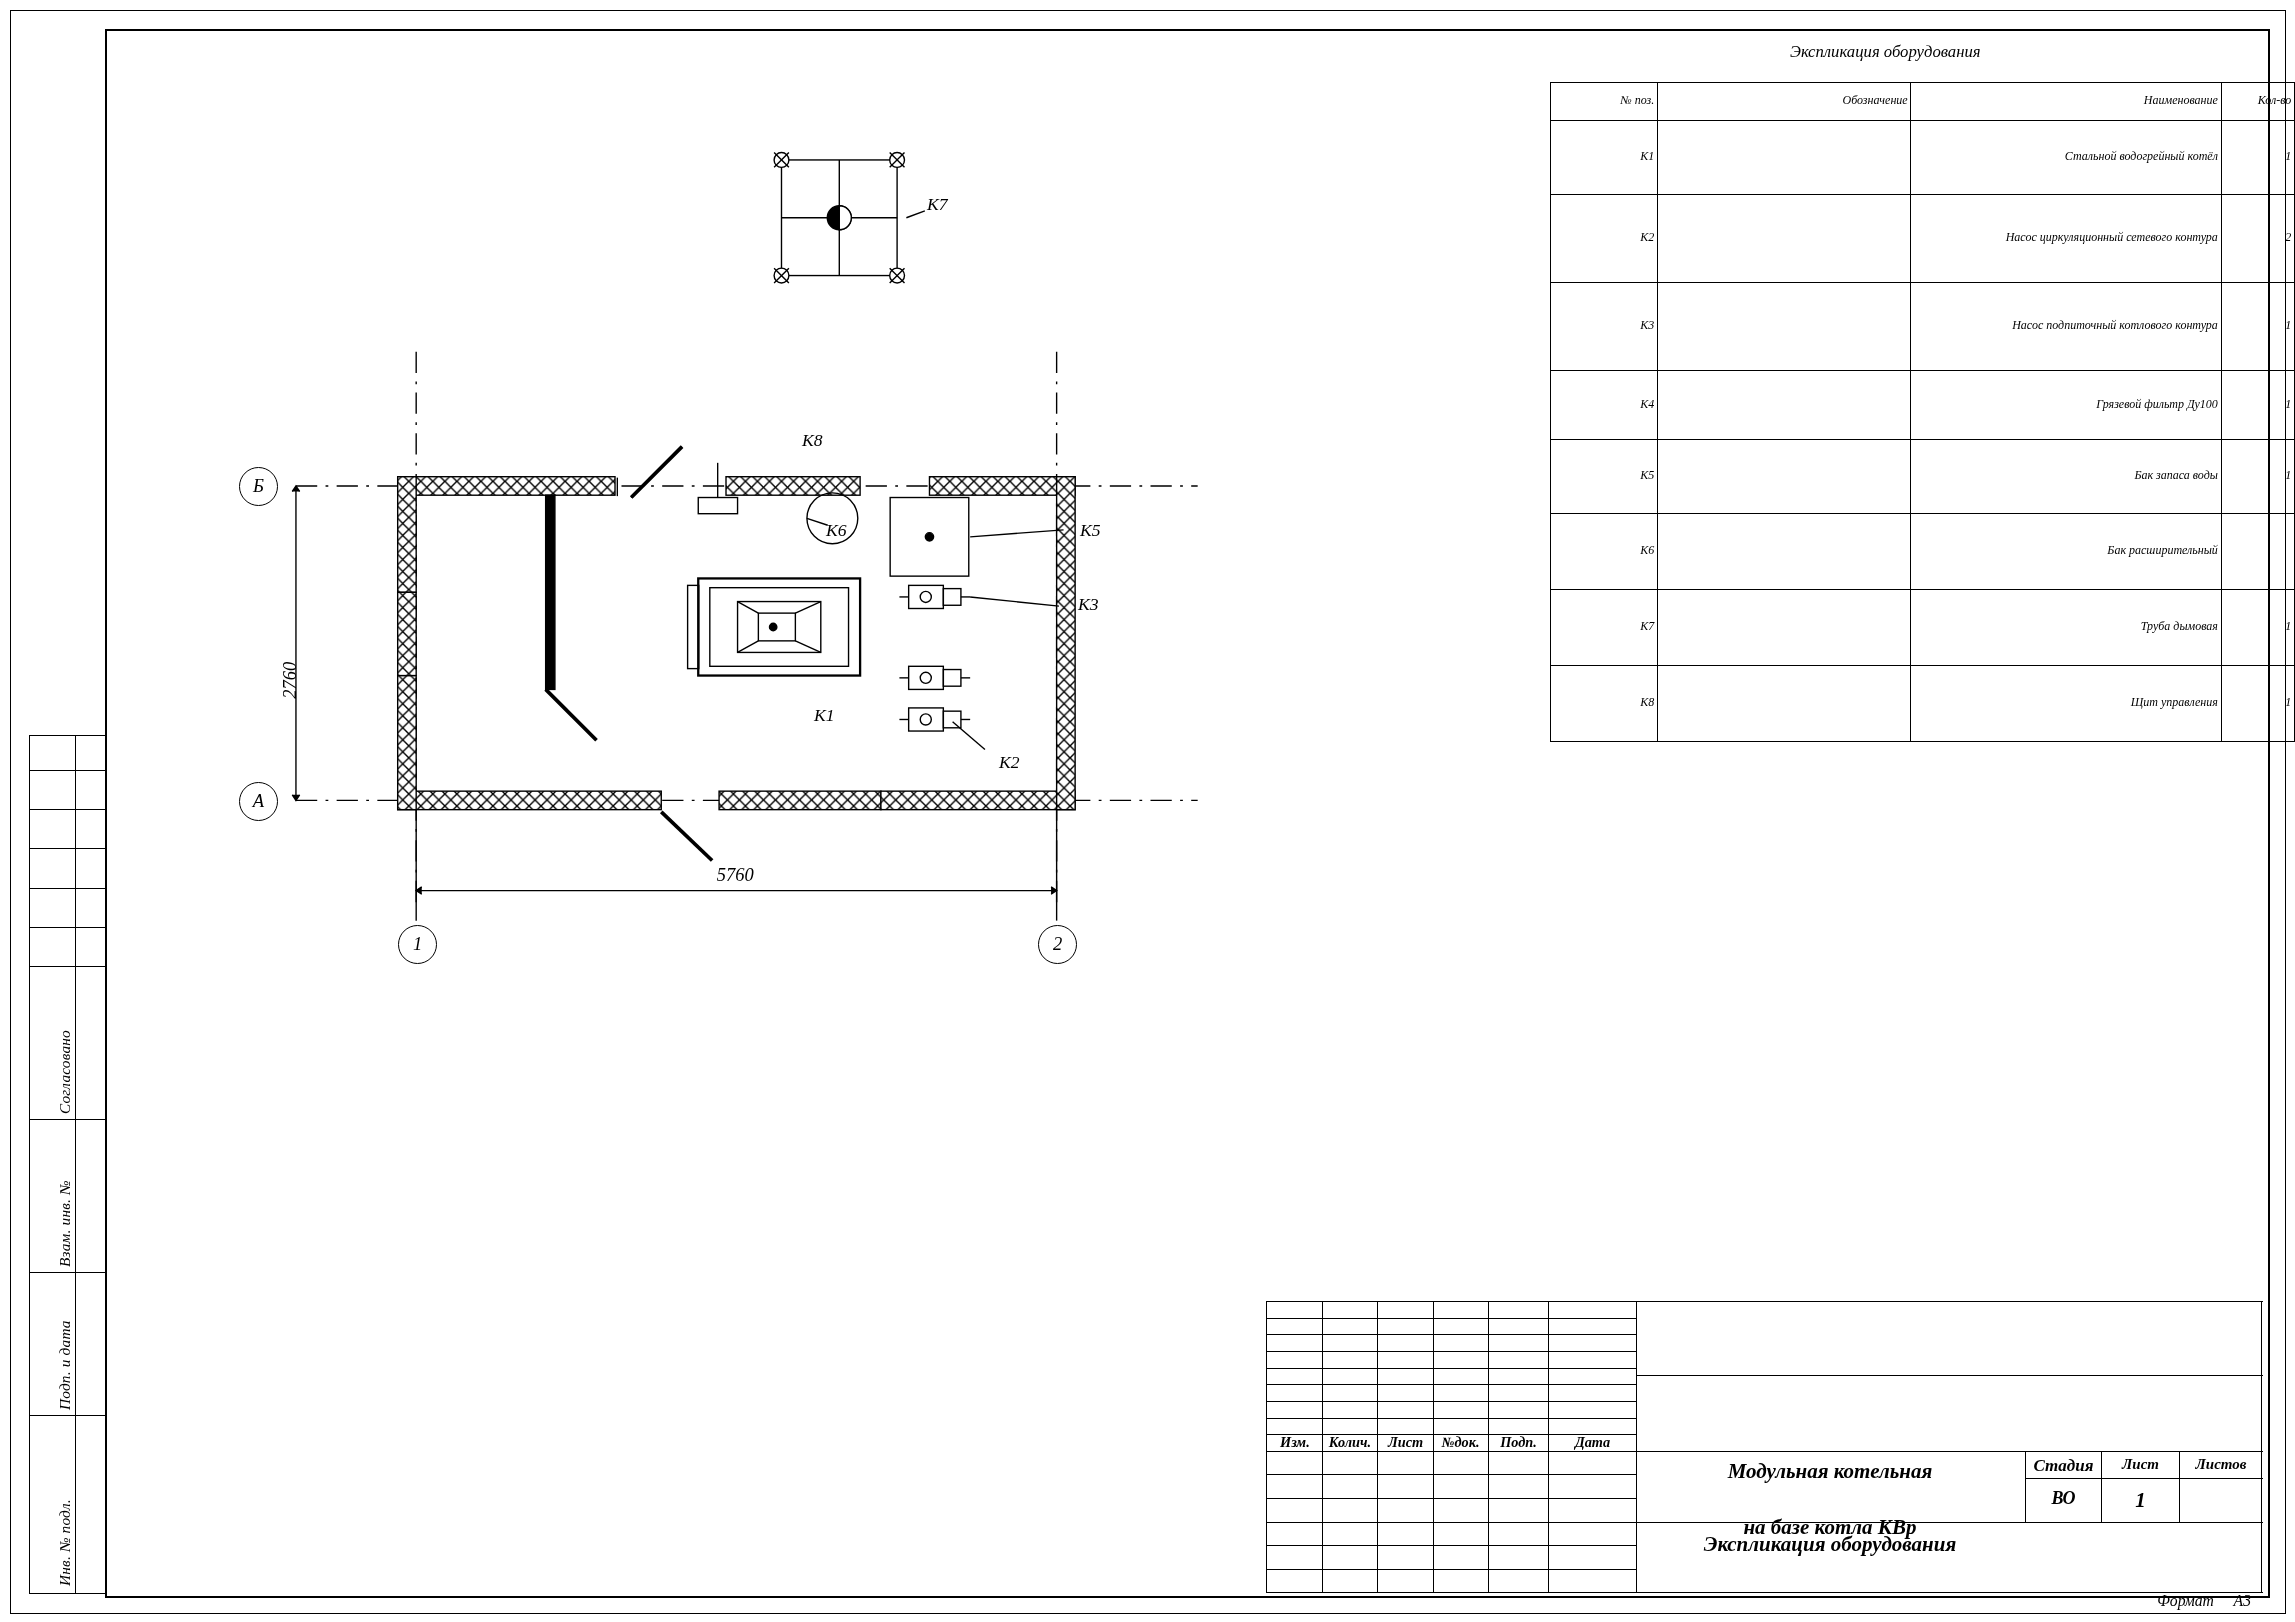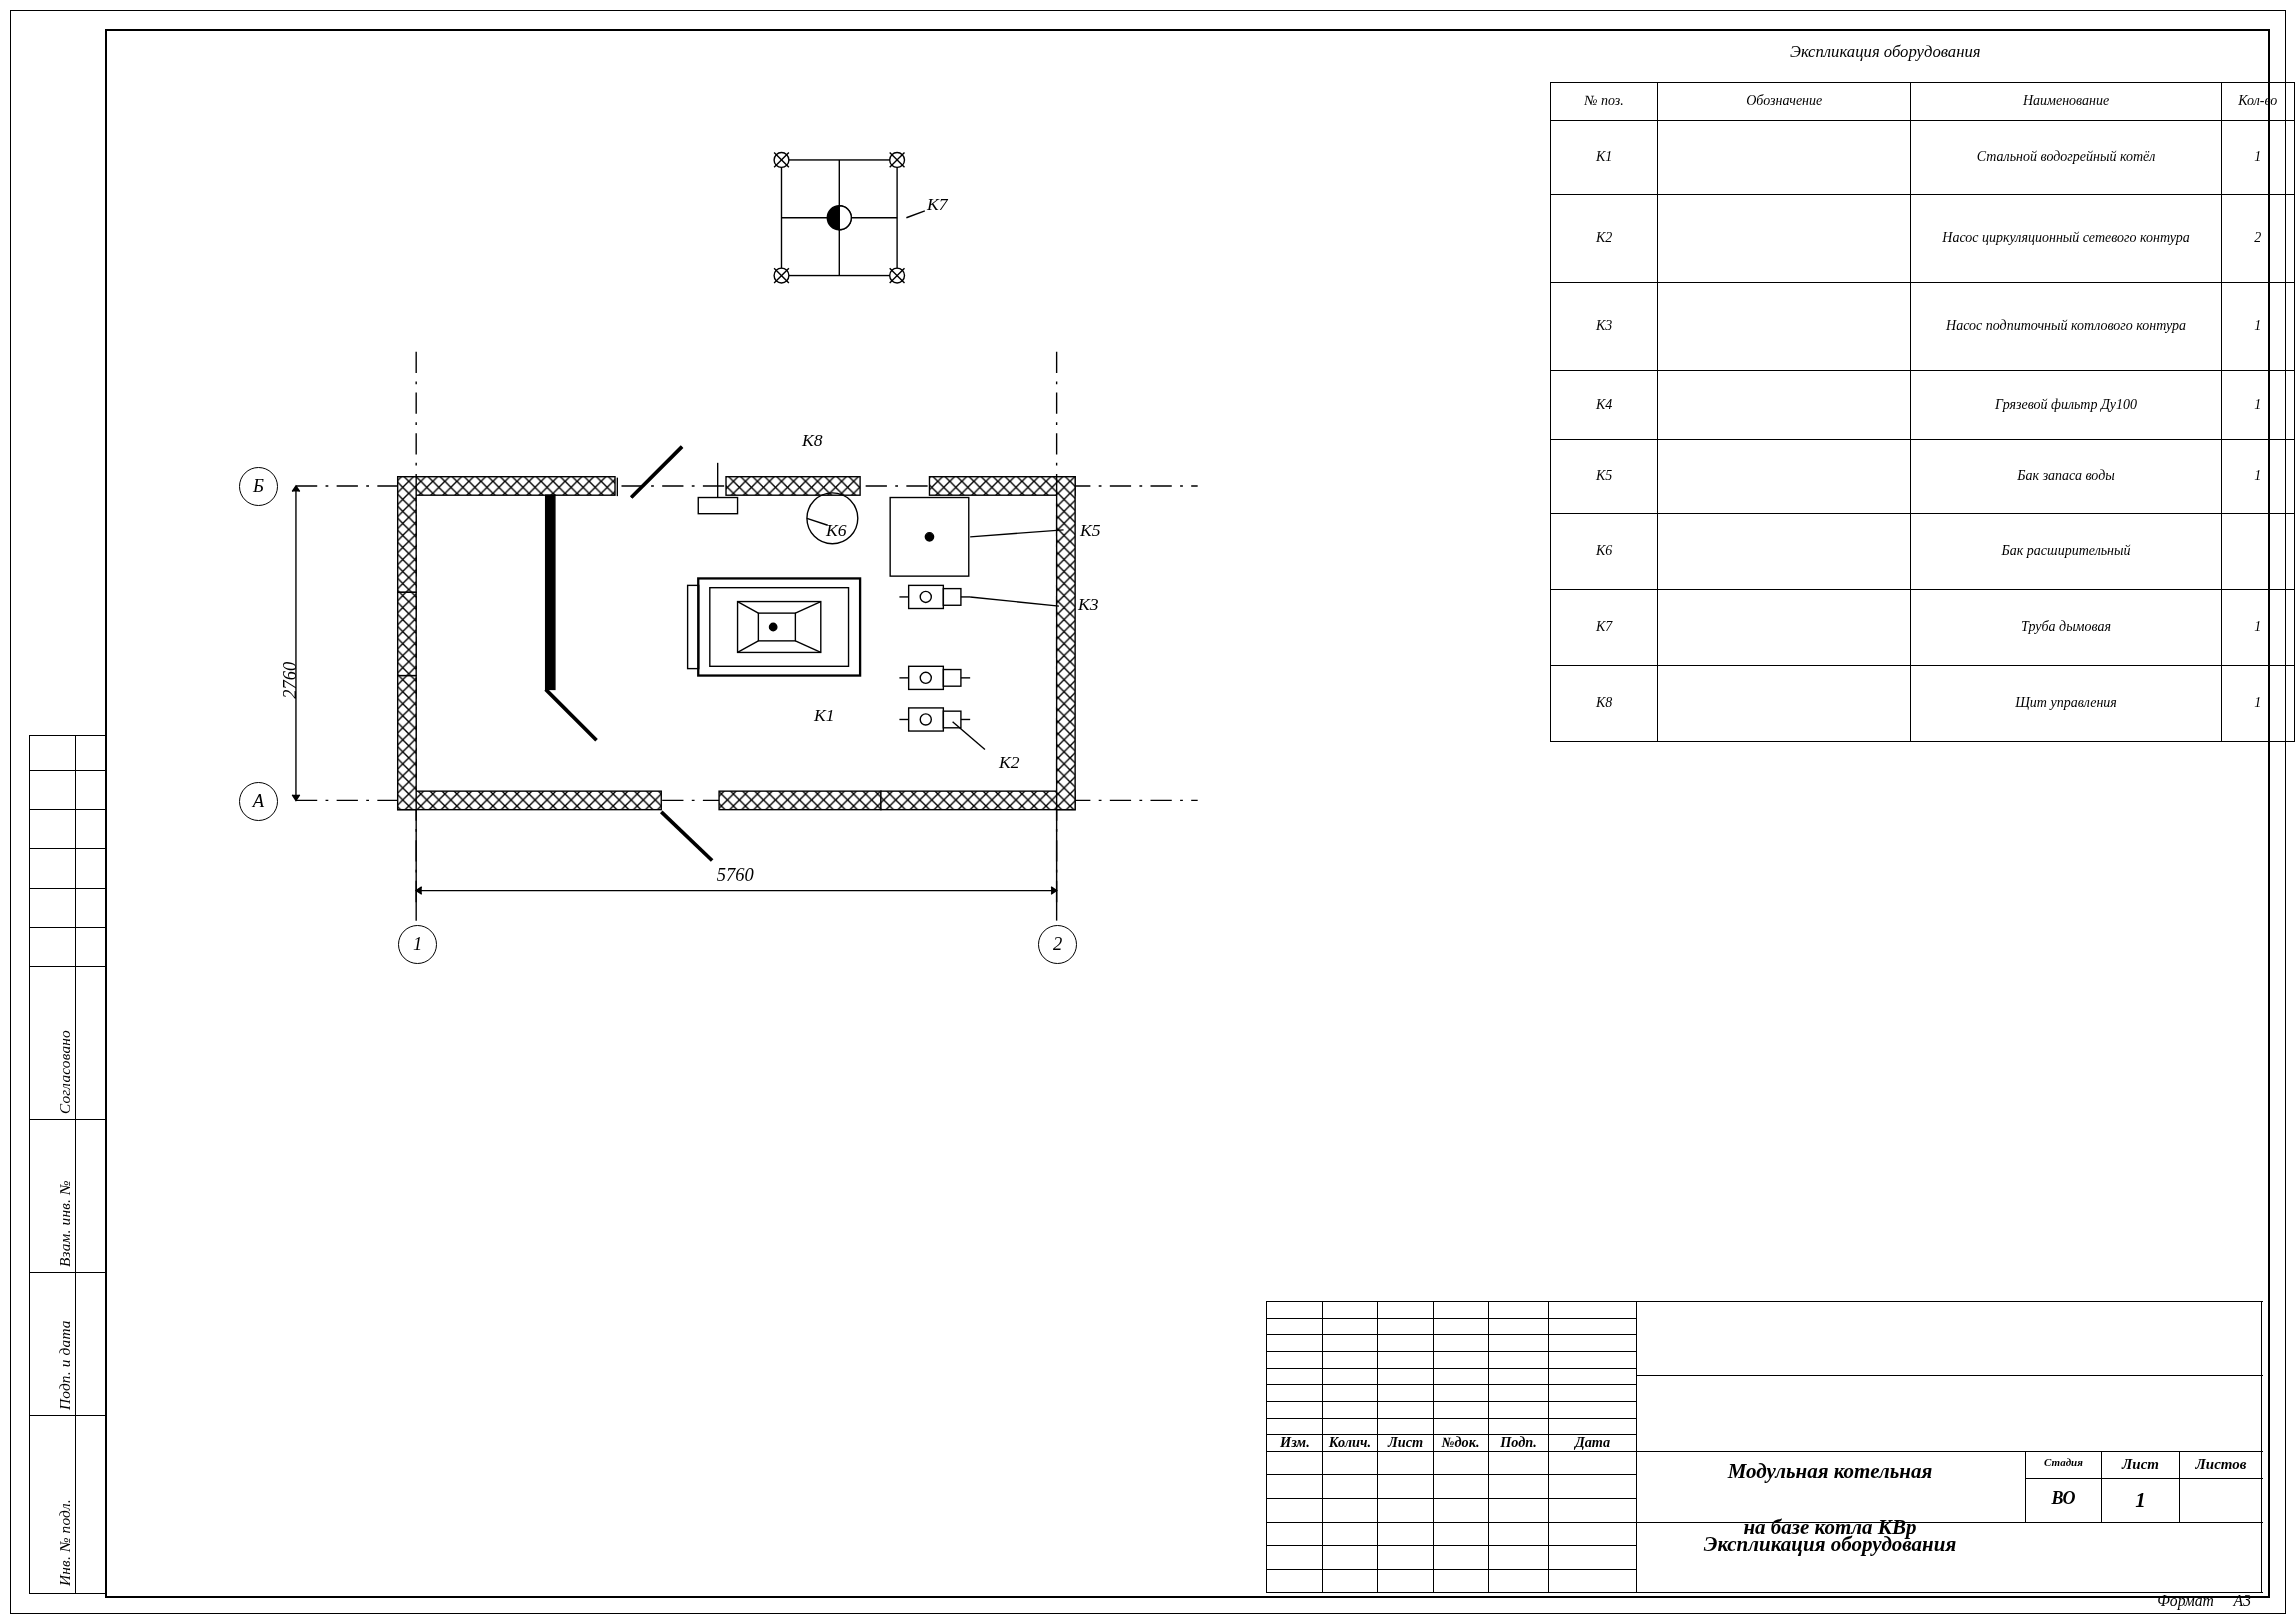--- a/index.html
+++ b/index.html
@@ -13,22 +13,22 @@
   
   .leftcol{position:absolute;left:29px;top:735px;width:77px;height:858px;}
   .leftcol .vline{position:absolute;top:0;bottom:0;width:0;border-left:1.4px solid #000;}
   .leftcol .hline{position:absolute;left:0;right:0;height:0;border-top:1.4px solid #000;}
   .vtext{position:absolute;transform-origin:0 0;transform:rotate(-90deg);white-space:nowrap;
         font-style:italic;font-size:15.3px;letter-spacing:0.2px;}
 
   
   .eqtitle{position:absolute;left:1790px;top:42px;font-style:italic;font-size:16.7px;}
   table.eq{position:absolute;left:1550px;top:82px;border-collapse:collapse;font-style:italic;}
-  table.eq th, table.eq td{border:1.4px solid #000;text-align:center;vertical-align:middle;
-       font-weight:normal;font-size:14px;line-height:1.15;padding:1.9px 2.8px;font-style:italic;}
+  table.eq th, table.eq td{border:1.4px solid #000;text-align:right;vertical-align:middle;
+       font-weight:normal;font-size:12px;line-height:1.15;padding:1.9px 2.8px;font-style:italic;}
   table.eq th{height:33px;}
   .c-pos{width:101px;}
   .c-des{width:248px;}
   .c-nam{width:305px;}
   .c-qty{width:67px;}
 
   
   .tb{position:absolute;left:1266px;top:1301px;width:997px;height:292px;}
   .ln{position:absolute;background:#000;}
   .tbtxt{position:absolute;font-style:italic;text-align:center;font-size:14.3px;font-weight:bold;}
@@ -313,21 +313,21 @@
     <div class="tbtxt" style="left:112px;top:133px;width:55px;">Лист</div>
     <div class="tbtxt" style="left:167px;top:133px;width:55px;">№док.</div>
     <div class="tbtxt" style="left:223px;top:133px;width:59px;">Подп.</div>
     <div class="tbtxt" style="left:283px;top:133px;width:87px;">Дата</div>
 
     <div class="tbtxt" style="left:372px;top:158px;width:384px;font-size:21px;">Модульная котельная</div>
     <div class="tbtxt" style="left:372px;top:185px;width:384px;font-size:21px;margin-top:29px;">на базе котла КВр</div>
 
     <div class="tbtxt" style="left:372px;top:231px;width:384px;font-size:21px;">Экспликация оборудования</div>
 
-    <div class="tbtxt" style="left:760px;top:155px;width:75px;font-size:11px;">Стадия</div>
+    <div class="tbtxt" style="left:760px;top:155px;width:75px;font-size:17px;">Стадия</div>
     <div class="tbtxt" style="left:836px;top:155px;width:77px;font-size:15px;">Лист</div>
     <div class="tbtxt" style="left:915px;top:155px;width:80px;font-size:15px;">Листов</div>
 
     <div class="tbtxt" style="left:760px;top:187px;width:75px;font-size:18px;">ВО</div>
     <div class="tbtxt" style="left:836px;top:187px;width:77px;font-size:21px;">1</div>
     <div class="tbtxt" style="left:915px;top:187px;width:80px;font-size:21px;"></div>
   </div>
 
   <div class="format">
     <span>Формат</span>

